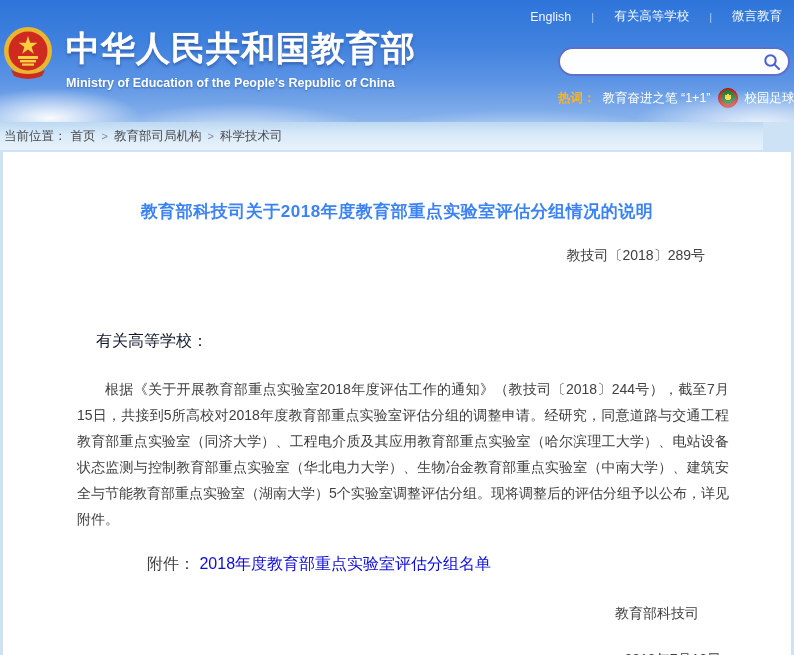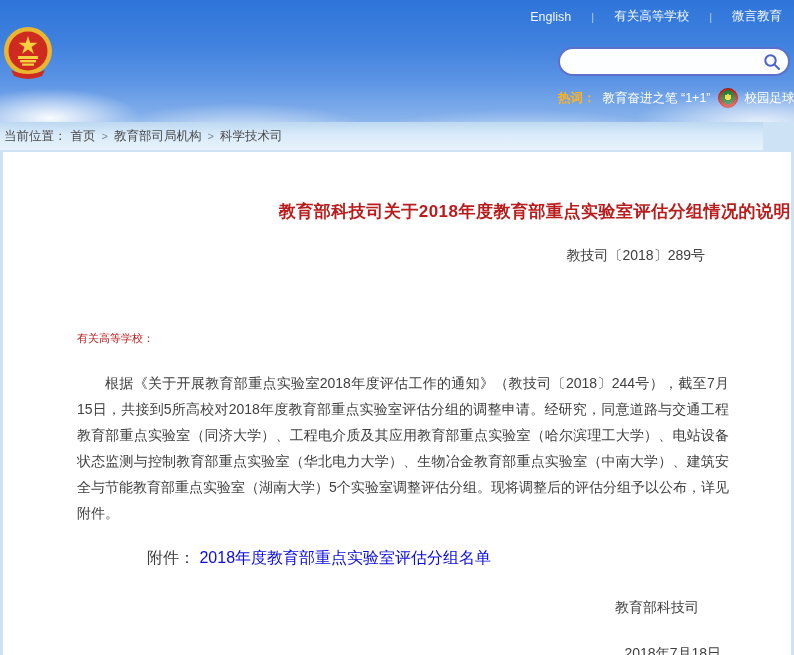--- a/index.html
+++ b/index.html
@@ -142,38 +142,38 @@
   
   .panel {
     margin: 2px 3px 0 3px;
     width: 788px;
     height: 625px;
     background: #ffffff;
     position: relative;
   }
   .doc-title {
     padding-top: 48px;
-    text-align: right;
+    text-align: center;
     font-size: 17px;
     font-weight: bold;
-    color: #b91c1c;
+    color: #3b82f6;
     letter-spacing: .5px;
   }
   .doc-number {
     margin-top: 24px;
     text-align: right;
     padding-right: 86px;
     font-size: 14px;
     color: #404040;
   }
   .salutation {
     margin-top: 66px;
-    padding-left: 74px;
-    font-size: 11px;
-    color: #b91c1c;
+    padding-left: 93px;
+    font-size: 16px;
+    color: #0f172a;
   }
   .doc-body {
     margin-top: 24px;
     padding: 0 62px 0 74px;
     font-size: 14px;
     line-height: 26px;
     color: #404040;
     text-indent: 2em;
     text-align: justify;
   }
@@ -212,20 +212,24 @@
   <svg class="emblem" viewBox="0 0 52 56">
     <circle cx="25" cy="27" r="24" fill="#e9b62f"></circle>
     <circle cx="25" cy="27" r="19.5" fill="#cf2a1f"></circle>
     <path d="M25 12 l2.2 6.8 7.2 0 -5.8 4.2 2.2 6.8 -5.8 -4.2 -5.8 4.2 2.2 -6.8 -5.8 -4.2 7.2 0 Z" fill="#f7d23e"></path>
     <rect x="15" y="32" width="20" height="3" fill="#f7d23e"></rect>
     <rect x="17" y="36" width="16" height="2.4" fill="#f7d23e"></rect>
     <rect x="19" y="39.5" width="12" height="2.2" fill="#f7d23e"></rect>
     <path d="M8 46 q17 8 34 0 l-3 6 q-14 6 -28 0 Z" fill="#cf2a1f"></path>
   </svg>
 
+  <div class="brand">
+    <div class="brand-zh">中华人民共和国教育部</div>
+    <div class="brand-en">Ministry of Education of the People's Republic of China</div>
+  </div>
 
   <div class="top-nav">
     <a>English</a>
     <span class="sep">|</span>
     <a>有关高等学校</a>
     <span class="sep">|</span>
     <a>微言教育</a>
   </div>
 
   <div class="search-pill">

